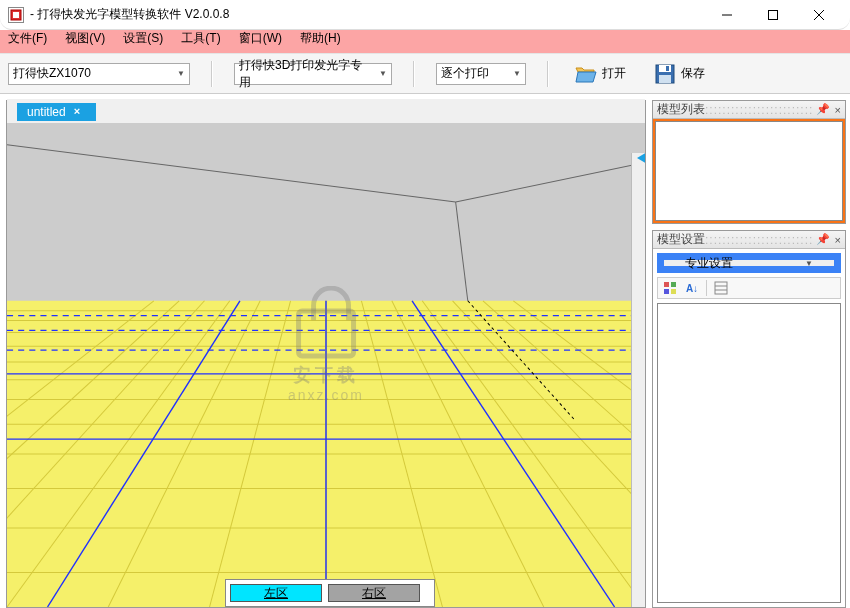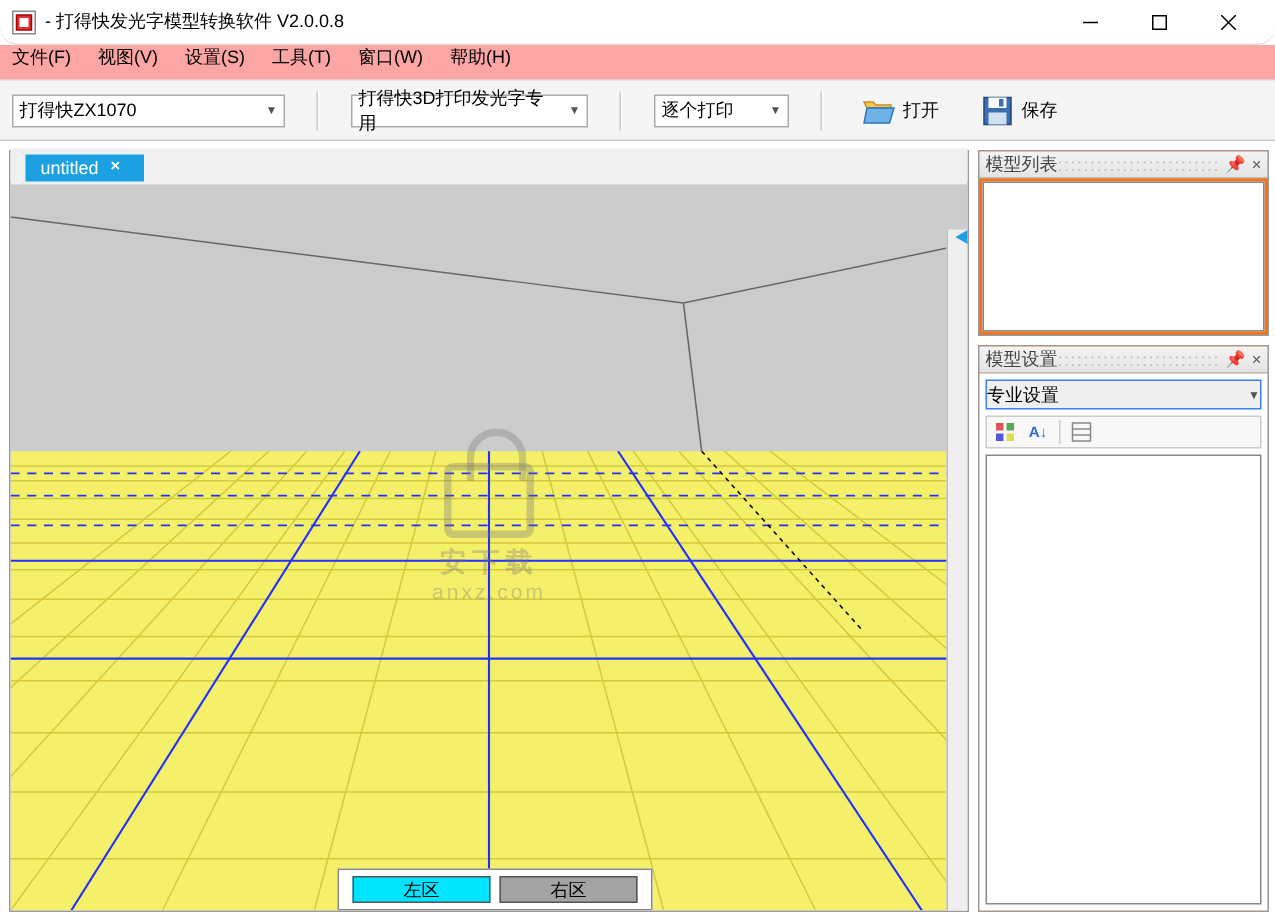--- a/index.html
+++ b/index.html
@@ -28,40 +28,40 @@
 .tab { background:#1ba1e2; color:#fff; padding:2px 16px 2px 10px; display:flex; gap:8px; font-size:11px; height:18px; }
 .tab .x { font-size:11px; cursor:pointer; font-weight:bold; }
 
 .viewport { flex:1; position:relative; overflow:hidden; background:#ccc; }
 .viewport svg { position:absolute; inset:0; width:100%; height:100%; }
 
 .vslider-rail { position:absolute; right:0; top:30px; width:14px; height:470px; background:#efefef; border-left:1px solid #bbb; }
 .vslider-thumb { position:absolute; right:-4px; top:28px; width:0; height:0; border-top:7px solid transparent; border-bottom:7px solid transparent; border-right:12px solid #1ba1e2; z-index:5; }
 
 .zone-panel { position:absolute; left:218px; bottom:0; width:210px; background:#fff; border:1px solid #888; padding:4px; display:flex; flex-direction:column; gap:4px; z-index:6; }
-.zone-row { display:flex; gap:6px; justify-content:center; align-items:center; }
+.zone-row { display:flex; gap:6px; align-items:center;text-decoration:underline; }
 .zone-btn { width:92px; height:18px; border:1px solid #555; text-align:center; line-height:16px; font-size:12px; }
 .zone-btn.active { background:#00e5ff; }
 .zone-btn.inactive { background:#a3a3a3; }
 .spinbox { display:flex; }
 .spinbox input { width:74px; height:18px; border:1px solid #888; padding:0 4px; font-size:12px; }
 .spinbtns { width:16px; display:flex; flex-direction:column; }
 .spinbtns div { height:9px; border:1px solid #888; background:#e8e8e8; font-size:6px; line-height:6px; text-align:center; }
 .mid-handle { width:12px; height:18px; background:#1ba1e2; border:1px solid #0b7aad; }
 
 .rightpane { width:204px; display:flex; flex-direction:column; padding:6px 4px 0 6px; gap:6px; }
 .panel { border:1px solid #999; background:#f97316; display:flex; flex-direction:column; }
 .panel-hdr { height:18px; display:flex; align-items:center; padding:0 4px; font-size:11px; color:#444; background:linear-gradient(#f4f4f4,#e4e4e4); border-bottom:1px solid #bbb; }
 .panel-hdr .dots { flex:1; overflow:hidden; color:#bbb; letter-spacing:1px; white-space:nowrap; }
 .panel-hdr .ctl { margin-left:4px; color:#555; cursor:pointer; font-size:11px; }
 .panel-body { background:#fff; flex:1; padding:2px; }
 .panel.list { height:136px; }
 .panel.list .panel-body { border:1px solid #888; margin:2px; }
 .panel.settings { flex:1; }
-.setting-combo { height:20px; border:1px solid #3b82f6; background:#efefef; margin:2px; display:flex; align-items:center; padding:0 0; font-size:11px; }
+.setting-combo { height:20px; border:7px solid #3b82f6; background:#efefef; margin:2px; display:flex; align-items:center; padding:0 21px; font-size:11px; }
 .setting-combo .arrow { margin-left:auto; font-size:8px; color:#555; }
 .setting-icons { height:22px; border:1px solid #ccc; margin:2px; background:#f8f8f8; display:flex; align-items:center; gap:6px; padding:0 4px; }
 .si { width:16px; height:16px; display:flex; align-items:center; justify-content:center; font-size:10px; }
 .setting-area { border:1px solid #888; margin:2px; flex:1; background:#fff; min-height:300px; }
 .panel.settings .panel-body { display:flex; flex-direction:column; }
 
 .watermark { position:absolute; left:50%; top:50%; transform:translate(-50%,-60%); color:rgba(120,120,120,.35); text-align:center; pointer-events:none; z-index:3; }
 .watermark .lock { width:60px; height:50px; margin:0 auto 4px; border:5px solid rgba(120,120,120,.35); border-radius:6px; position:relative; }
 .watermark .lock:before { content:""; position:absolute; top:-28px; left:10px; width:30px; height:30px; border:5px solid rgba(120,120,120,.35); border-bottom:none; border-radius:20px 20px 0 0; }
 .watermark .big { font-size:18px; font-weight:bold; letter-spacing:4px; }

